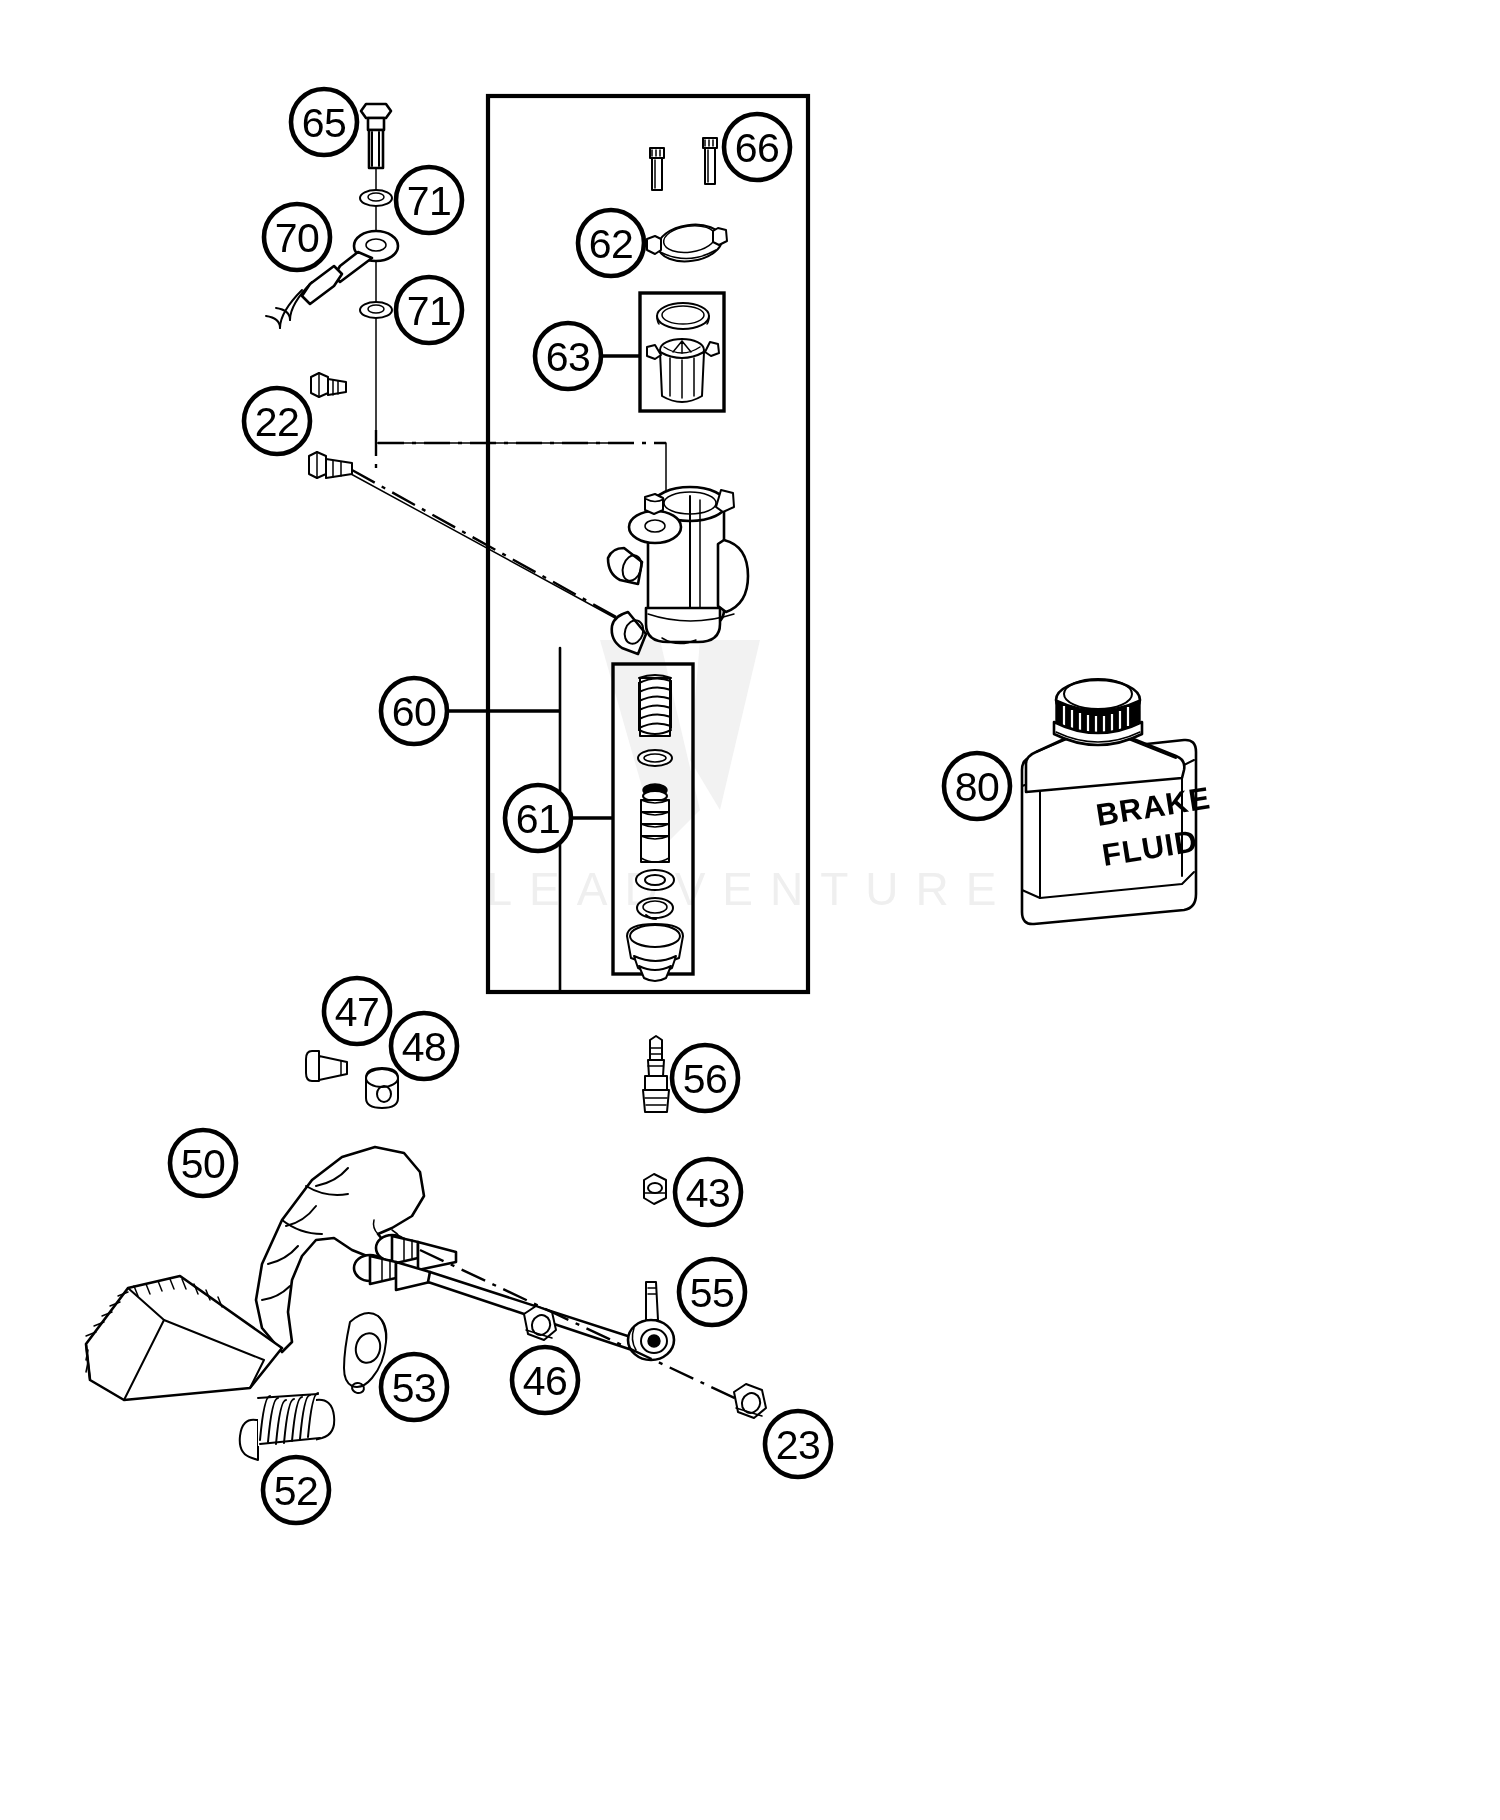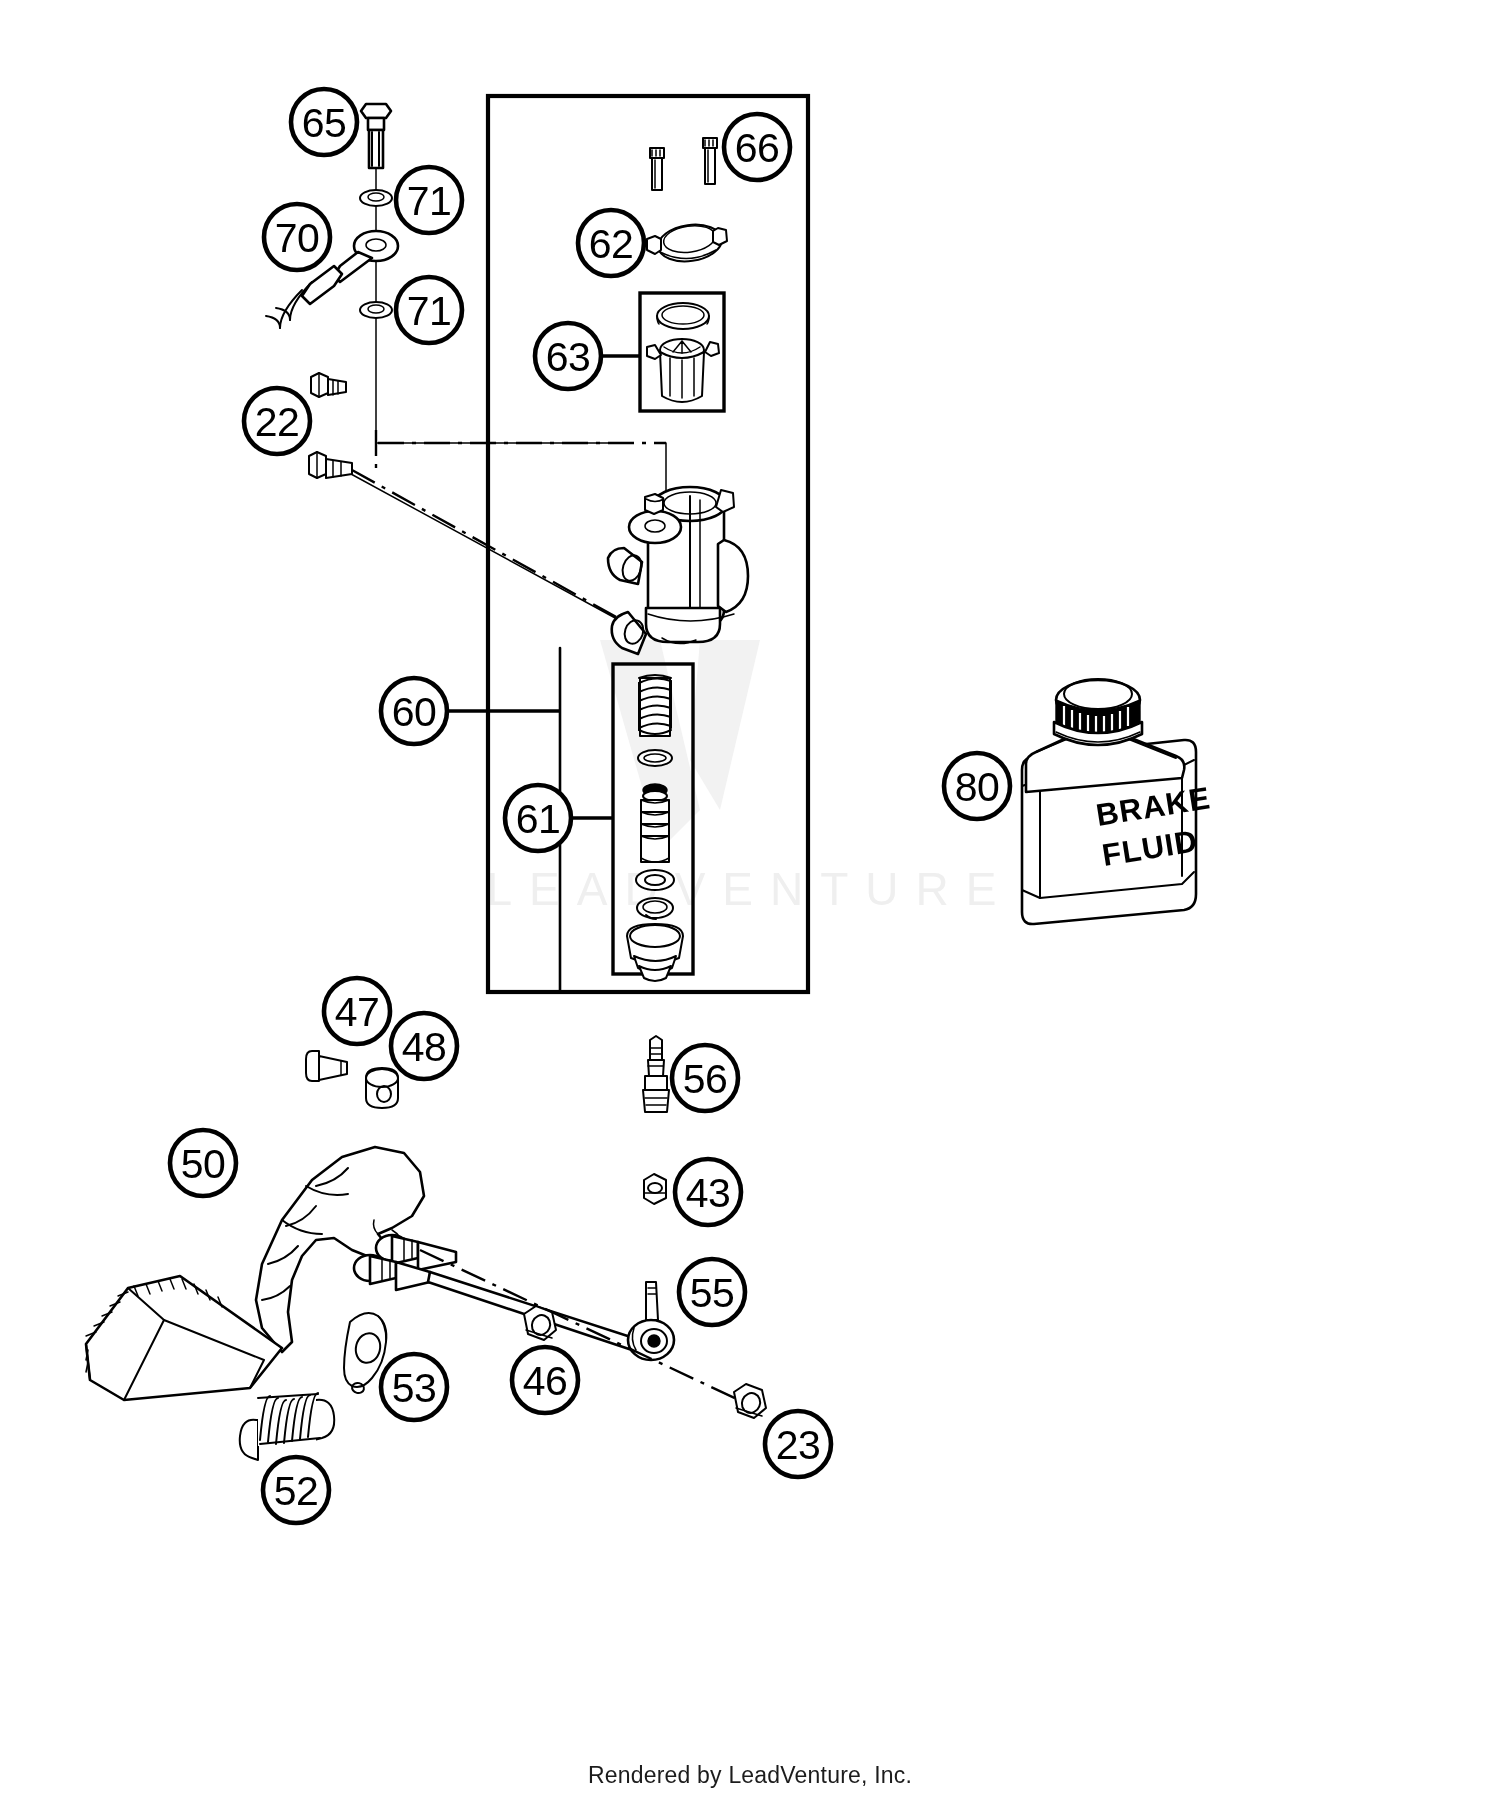--- a/index.html
+++ b/index.html
@@ -442,14 +442,13 @@
           <text class="bubtxt" x="798" y="1445">23</text>
         </g>
         <g>
           <circle class="bub" cx="296" cy="1490" r="33"></circle>
           <text class="bubtxt" x="296" y="1491">52</text>
         </g>
       </g>
 
   </svg>
 
-  <div id="footer">Rendered by LeadVenture, Inc.</div>
 </div>
 
 </body></html>

